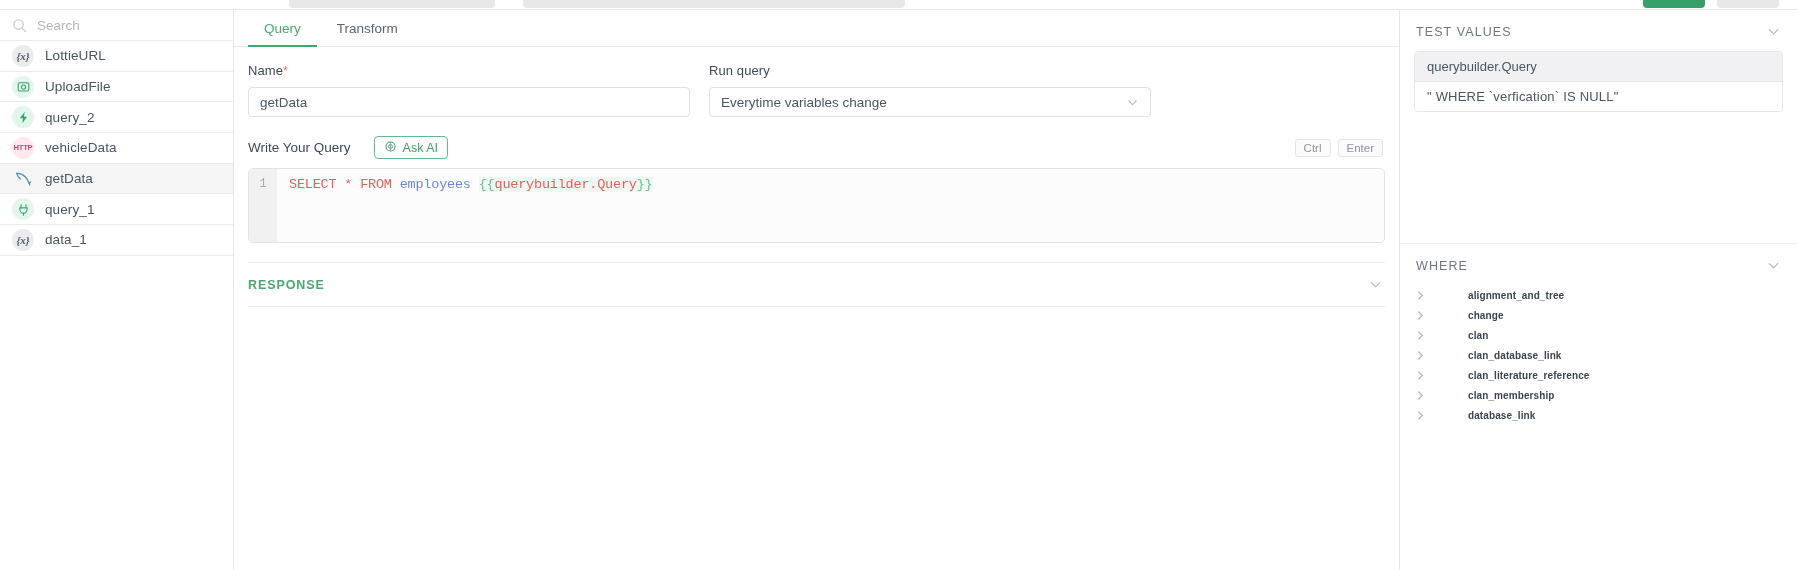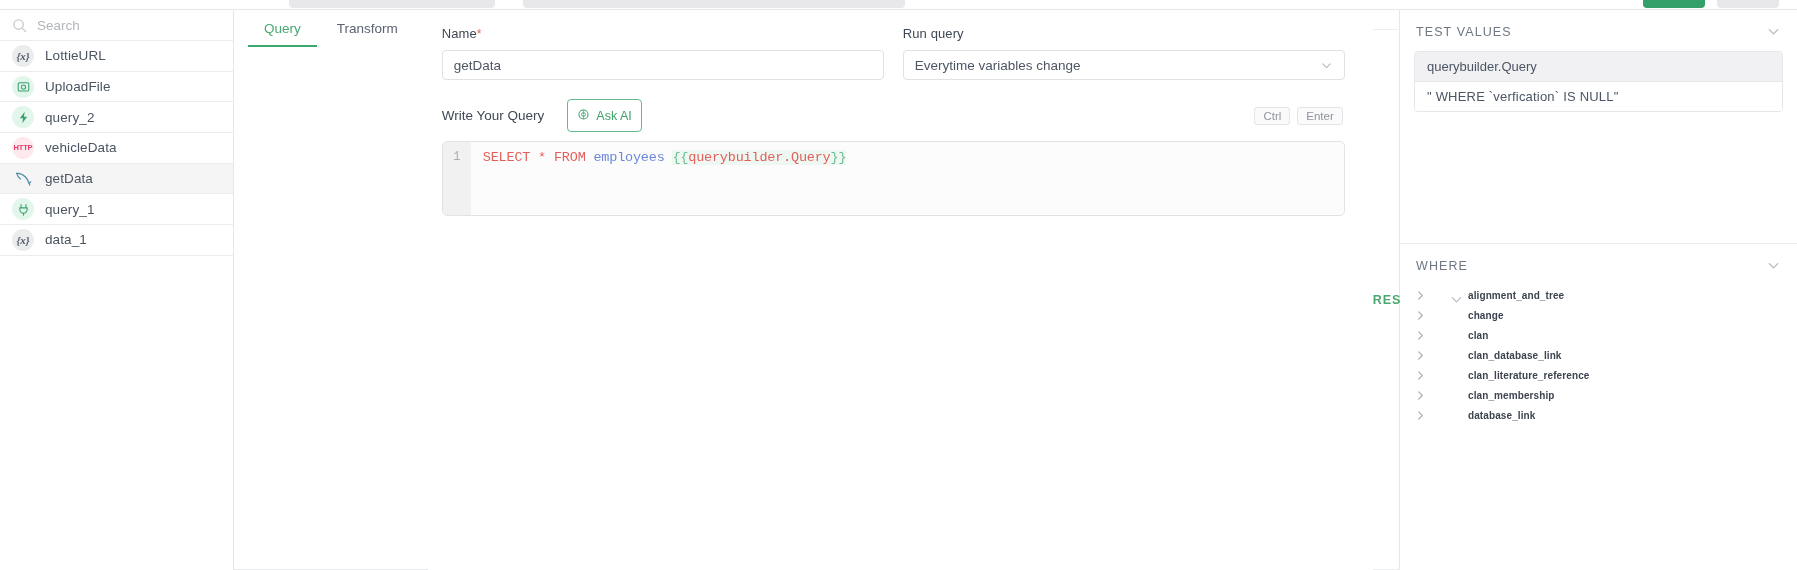--- a/index.html
+++ b/index.html
@@ -63,21 +63,21 @@
                font-family: "Liberation Serif", serif; font-size: 11px; }
   .ico-green { background: #e3f6ec; }
   .ico-http  { background: #fde9ee; color: #e2416b; font-size: 7.5px;
                letter-spacing: -.2px; font-weight: 700; }
   .ico-plain { background: transparent; }
 
   
   .center {
     flex: 1 1 auto; height: 560px; margin-top: 10px;
     border-right: 1px solid #e6e7e9; background: #fff;
-    display: flex; flex-direction: row; min-width: 0;
+    display: flex; flex-direction: column; min-width: 0;
   }
   .tabs {
     display: flex; gap: 4px; padding: 0 14px;
     border-bottom: 1px solid #e8e9eb; flex: 0 0 37px;
   }
   .tab {
     padding: 0 16px; height: 37px; line-height: 37px;
     font-size: 13.5px; color: #5b6472; cursor: pointer;
     border-bottom: 2.5px solid transparent; margin-bottom: -1px;
   }
@@ -98,21 +98,21 @@
   .sel { justify-content: space-between; cursor: pointer; }
   .sel .caret { opacity: .5; display: flex; }
 
   .wq-row {
     display: flex; align-items: center; gap: 23px;
     margin: 19px 0 9px 0; padding-right: 2px;
   }
   .wq-label { font-size: 13.5px; color: #3f4856; }
   .askai {
     display: inline-flex; align-items: center; gap: 6px;
-    height: 33px; padding: 0 9px;
+    height: 23px; padding: 0 9px;
     border: 1px solid #63bb8c; border-radius: 4px;
     color: #3da06c; font-size: 12.5px; cursor: pointer; background: #fff;
   }
   .wq-keys { margin-left: auto; display: flex; gap: 7px; }
   .key {
     border: 1px solid #e4e5e7; background: #fafafb; border-radius: 3px;
     padding: 2px 8px; font-size: 11.5px; color: #8d949d;
   }
 
   .editor {

